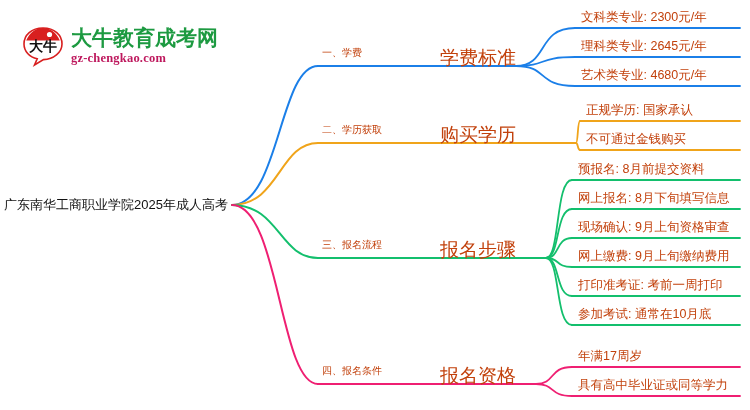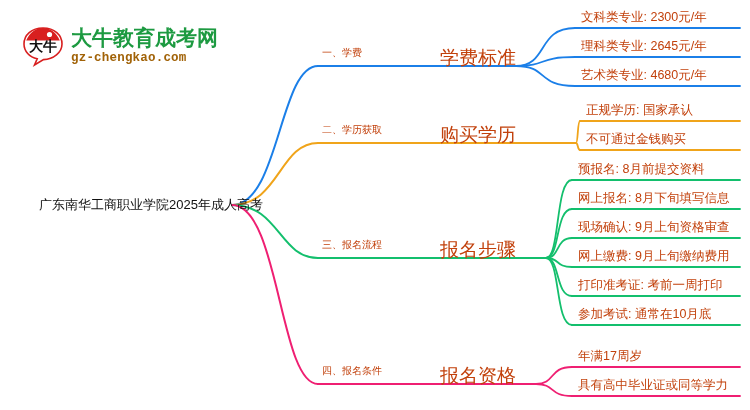--- a/index.html
+++ b/index.html
@@ -43,24 +43,24 @@
     font-weight: bold;
     color: #1d9a41;
     letter-spacing: 0px;
     white-space: nowrap;
     text-align: right;
   }
   #brand-url {
     margin-top: 4px;
     font-size: 12.5px;
     font-weight: bold;
-    color: #a16207;
+    color: #be185d;
     letter-spacing: 0.2px;
     white-space: nowrap;
-    font-family: Liberation Mono, monospace;
+    font-family: Liberation Serif, serif;
   }
 
   
   #mindmap {
     position: absolute;
     left: 0;
     top: 0;
     width: 750px;
     height: 410px;
   }
@@ -68,21 +68,20 @@
     position: absolute;
     font-size: 13px;
     color: #c2410c;
     white-space: nowrap;
     line-height: 1;
     font-family: "Liberation Sans", "DejaVu Sans", sans-serif;
   }
   .root-label {
     font-size: 13px;
     color: #111111;
-    margin-left: 35px;
   }
   .lvl1-label { font-size: 10px; }
   .lvl2-label { font-size: 19px; text-align: right; }
   .leaf-label { font-size: 12.5px; }
 </style>
 </head>
 <body>
 
 <div id="logo-block">
   <div id="logo-mark">

